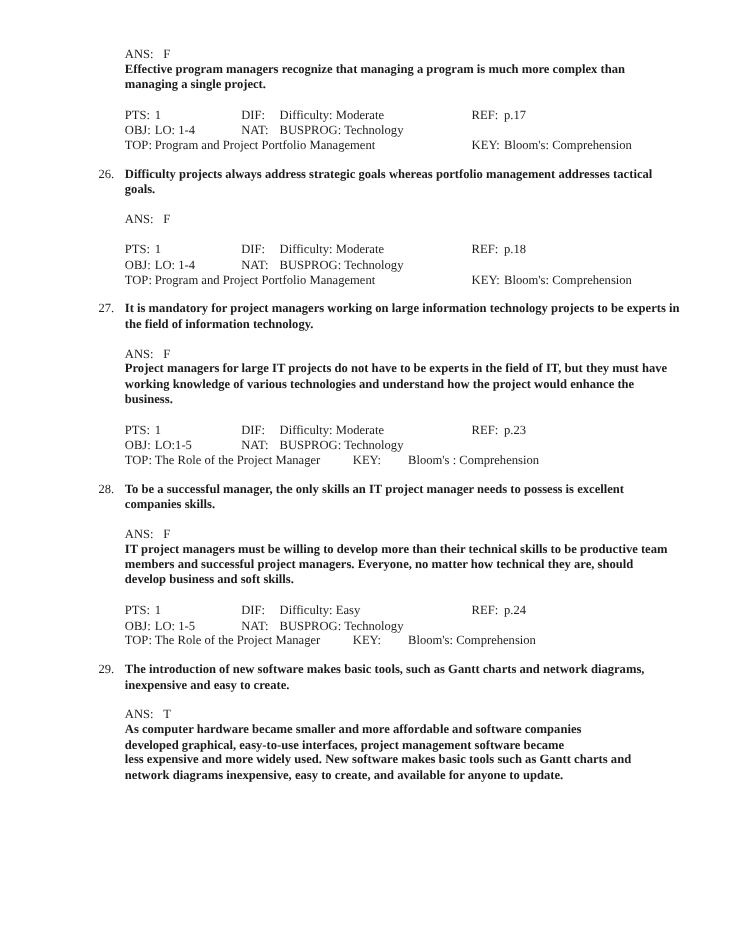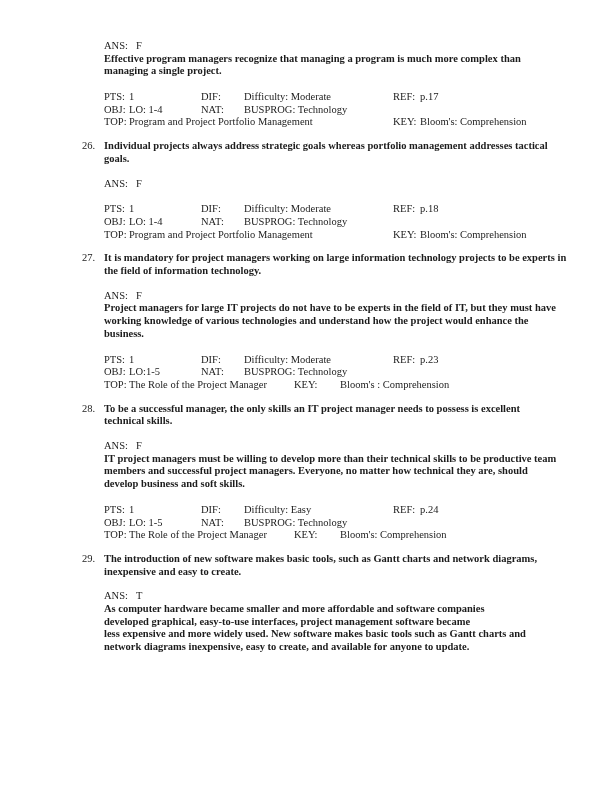--- a/index.html
+++ b/index.html
@@ -30,21 +30,21 @@
   }
   .qtext { margin-bottom: 12px; }
   .ansblock { margin-bottom: 13px; }
   .ans-val { margin-left: 8px; }
   .meta { margin-bottom: 11px; }
   .mrow { position: relative; height: 12.7px; }
   .mc { position: absolute; top: 0; white-space: nowrap; }
   .p0 { left: 0; }
   .p1 { left: 25px; }
   .p2 { left: 97px; }
-  .p3 { left: 140px; }
+  .p3 { left: 129px; }
   .p4 { left: 289px; }
   .p5 { left: 316px; }
   .p4n { left: 190px; }
   .p5n { left: 236px; }
   .logo {
     position: absolute;
     left: 484px;
     top: 748px;
     width: 109px;
     height: 28px;
@@ -99,21 +99,21 @@
           <span class="mc p1">Program and Project Portfolio Management</span>
           <span class="mc p4">KEY:</span>
           <span class="mc p5">Bloom's: Comprehension</span>
         </div>
       </div>
     </div>
 
     <div class="qblock">
       <div class="qtext">
         <span class="qnum">26.</span>
-        <div class="pre">Individual projects always address strategic goals whereas portfolio management addresses tactical
+        <div class="pre">Difficulty projects always address strategic goals whereas portfolio management addresses tactical
 goals.</div>
       </div>
       <div class="ansblock">
         <div><span>ANS:</span><span class="ans-val">F</span></div>
       </div>
       <div class="meta">
         <div class="mrow">
           <span class="mc p0">PTS:</span>
           <span class="mc p1">1</span>
           <span class="mc p2">DIF:</span>
@@ -169,21 +169,21 @@
           <span class="mc p4n">KEY:</span>
           <span class="mc p5n">Bloom's : Comprehension</span>
         </div>
       </div>
     </div>
 
     <div class="qblock">
       <div class="qtext">
         <span class="qnum">28.</span>
         <div class="pre">To be a successful manager, the only skills an IT project manager needs to possess is excellent
-technical skills.</div>
+companies skills.</div>
       </div>
       <div class="ansblock">
         <div><span>ANS:</span><span class="ans-val">F</span></div>
         <div class="pre">IT project managers must be willing to develop more than their technical skills to be productive team
 members and successful project managers. Everyone, no matter how technical they are, should
 develop business and soft skills.</div>
       </div>
       <div class="meta">
         <div class="mrow">
           <span class="mc p0">PTS:</span>

